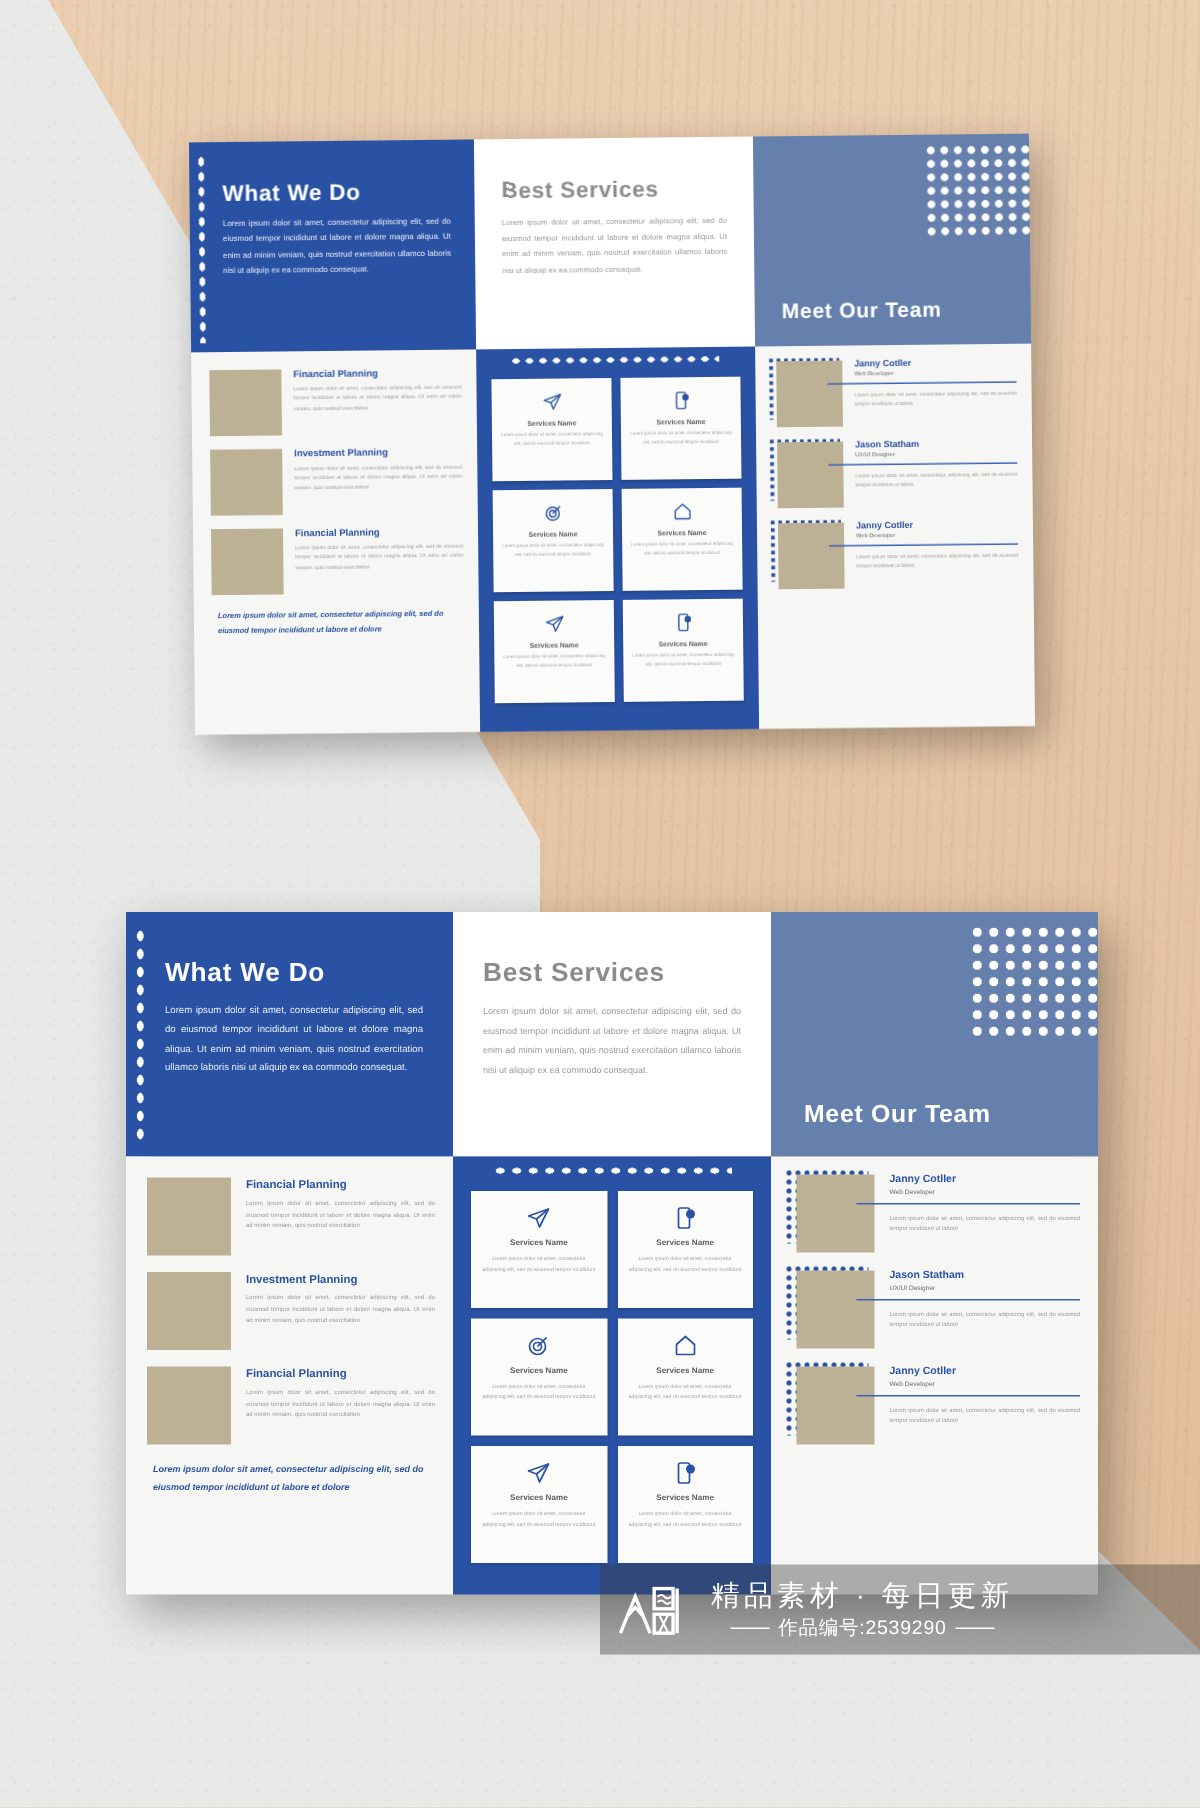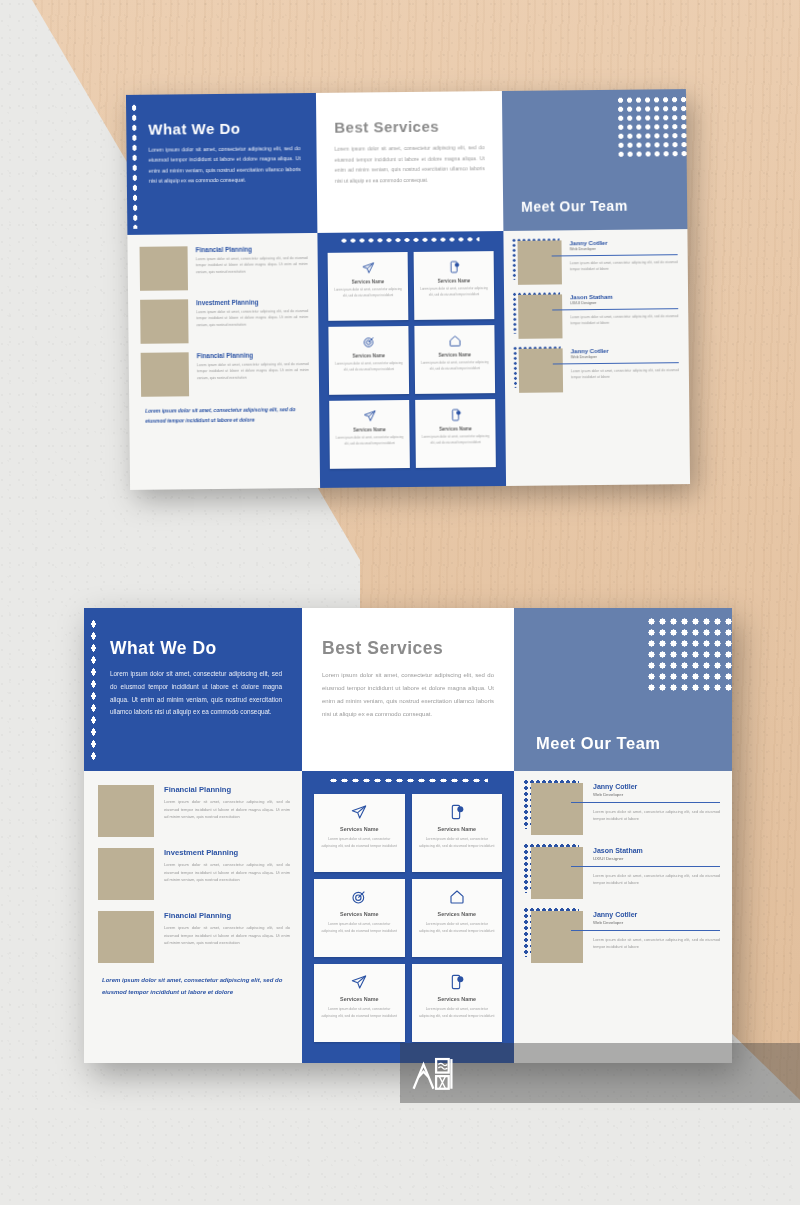--- a/index.html
+++ b/index.html
@@ -407,13 +407,19 @@
       <path d="M8 78 L30 24 L52 78"></path>
       <path d="M19 52 L30 40 L41 52"></path>
       <rect x="58" y="12" width="28" height="30"></rect>
       <path d="M63 24 q6 -5 10 0 t10 0" stroke-width="3"></path>
       <path d="M63 32 q6 -5 10 0 t10 0" stroke-width="3"></path>
       <rect x="58" y="50" width="28" height="28"></rect>
       <path d="M65 50 L79 78 M79 50 L65 78" stroke-width="3"></path>
       <path d="M92 12 L92 78"></path>
     </svg>
   </div>
+  <div class="wm-right">
+    <div class="wm-top nowrap">精品素材 · 每日更新</div>
+    <div class="wm-bot nowrap">
+      <span class="wm-sep"></span><span>作品编号:2539290</span><span class="wm-sep"></span>
+    </div>
+  </div>
 </div>
 
 </body></html>

